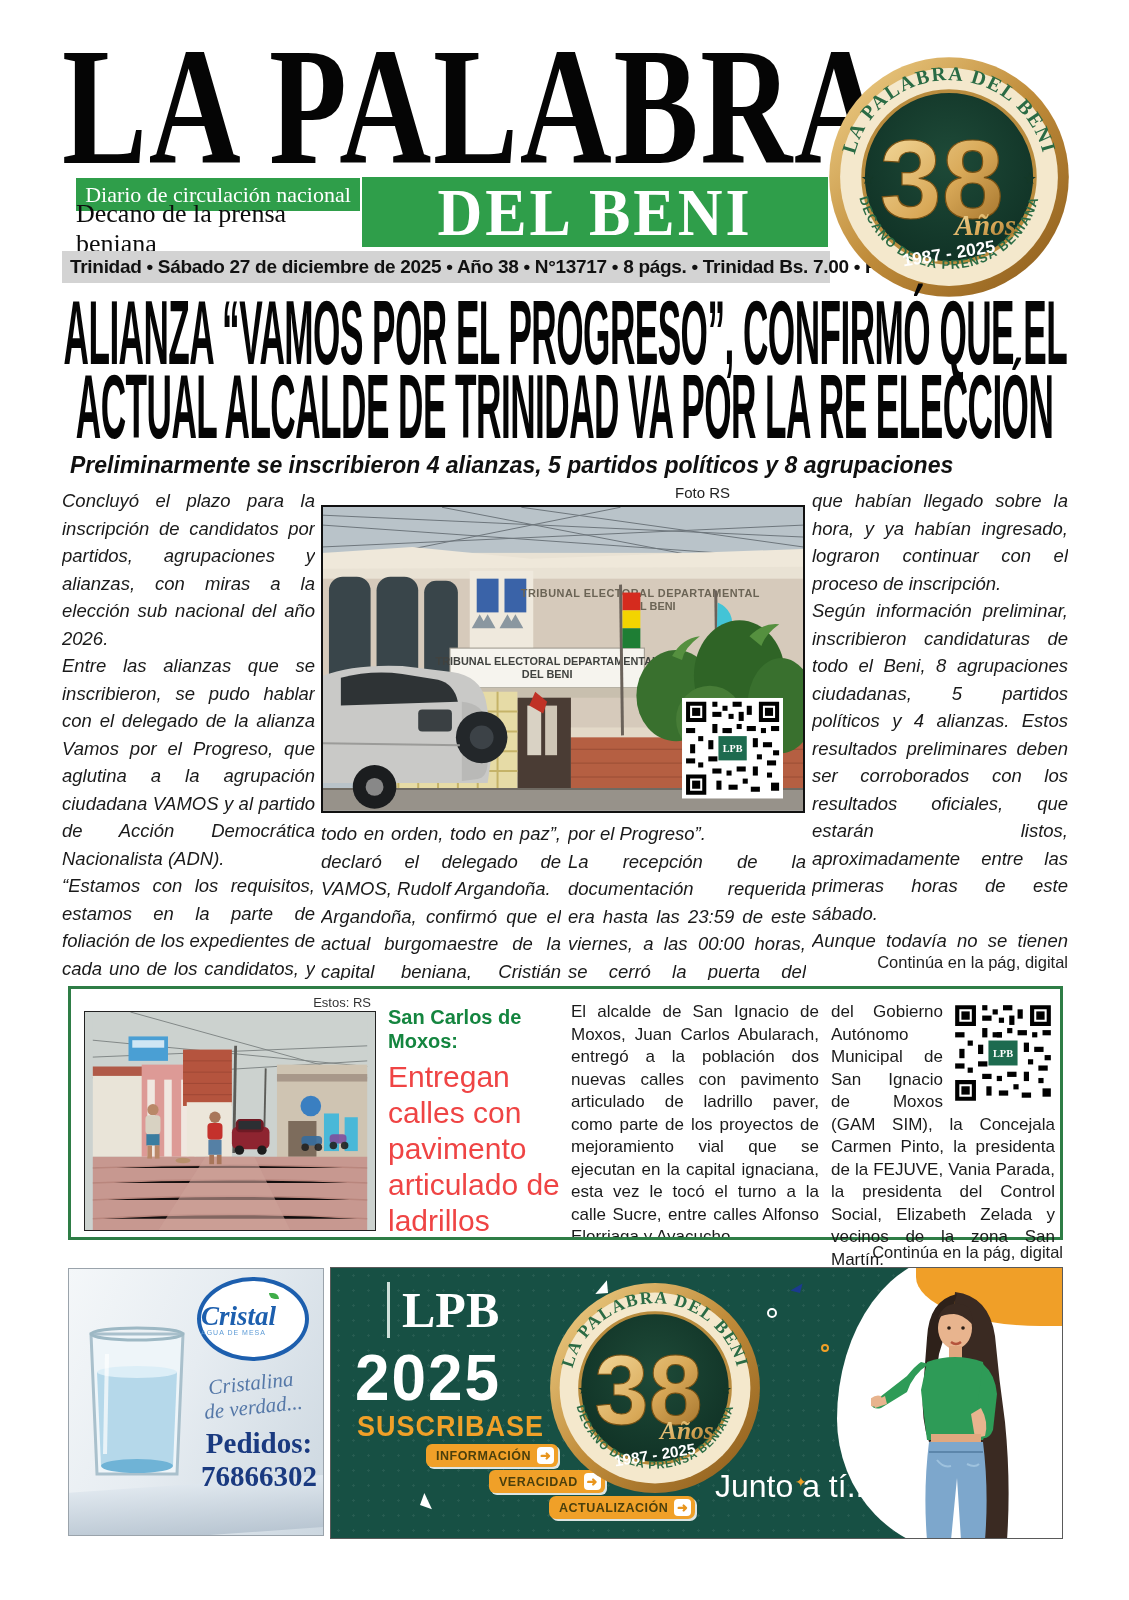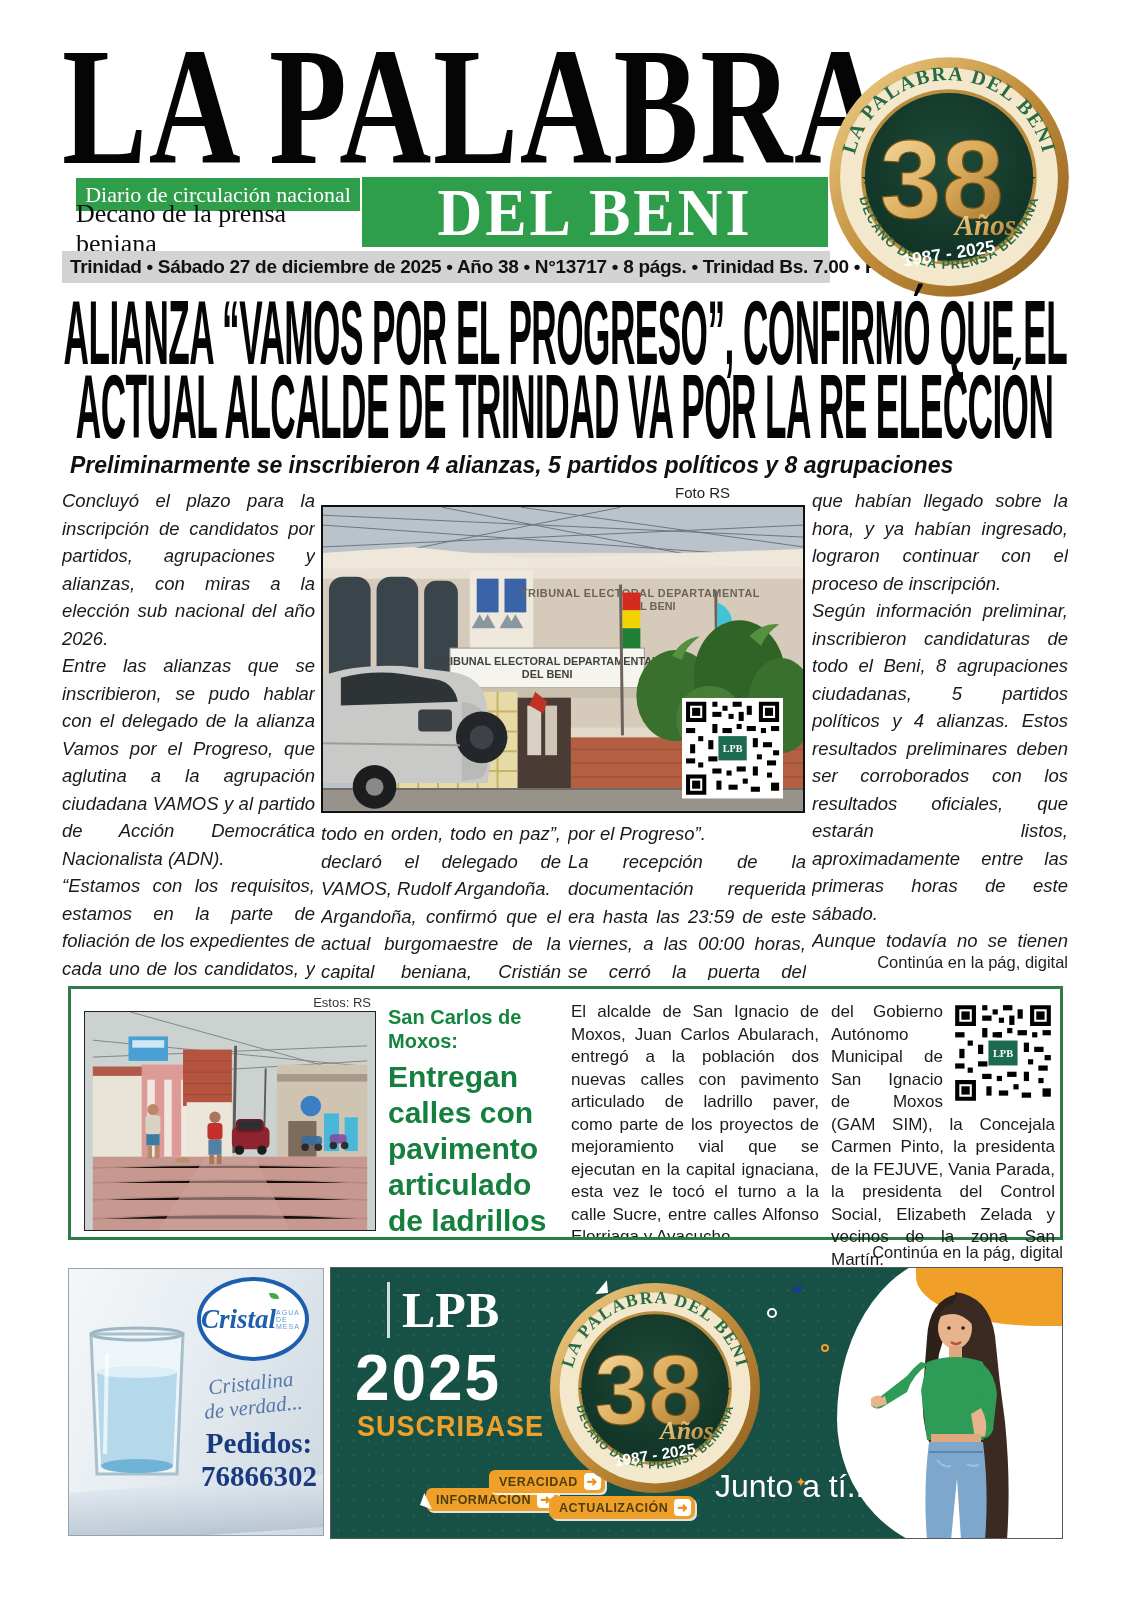--- a/index.html
+++ b/index.html
@@ -40,34 +40,34 @@
   .s1col4{position:absolute;left:812px;top:487px;width:256px;height:463px;overflow:hidden;}
   .fotocredit1{position:absolute;left:600px;top:484px;width:205px;text-align:center;font-size:15px;color:#222;}
   .photo1{position:absolute;left:321px;top:505px;width:484px;height:308px;border:2px solid #111;background:#b9c3c9;}
   .continua1{position:absolute;left:800px;top:953px;width:268px;text-align:right;font-size:16.5px;color:#222;}
 
   
   .story2{position:absolute;left:68px;top:986px;width:995px;height:254px;border:3px solid #2e7d46;background:#fff;}
   .fotocredit2{position:absolute;left:160px;top:6px;width:140px;text-align:right;font-size:13px;color:#333;}
   .photo2{position:absolute;left:13px;top:22px;width:292px;height:220px;border:1.5px solid #222;background:#ccd2cf;}
   .kicker{position:absolute;left:317px;top:16px;width:180px;font-weight:bold;font-size:20px;line-height:24px;color:#14853f;}
-  .headline2{position:absolute;left:317px;top:70px;width:175px;font-weight:bold;font-size:30px;line-height:36px;color:#15803d;}
+  .headline2{position:absolute;left:317px;top:70px;width:175px;font-weight:normal;font-size:30px;line-height:36px;color:#ef4444;}
   .s2col1{position:absolute;left:500px;top:12px;width:248px;height:236px;overflow:hidden;}
   .s2col2{position:absolute;left:760px;top:12px;width:224px;height:236px;}
   .s2-body{white-space:pre-line;text-align:justify;font-size:17px;line-height:22.5px;color:#1a1a1a;}
   .qr2{float:right;width:104px;height:104px;margin:0 0 4px 8px;}
   .continua2{position:absolute;left:800px;top:1243px;width:263px;text-align:right;font-size:16.5px;color:#222;}
 
   
   .ad-cristal{position:absolute;left:68px;top:1268px;width:256px;height:268px;border:1px solid #9aa3ab;
     background:linear-gradient(115deg,#f4f7f9 0%,#e6ecf1 45%,#ccd7e0 100%);overflow:hidden;}
   .cr-table{position:absolute;left:-10px;bottom:0;width:300px;height:52px;
     background:linear-gradient(180deg,#dfe7ee,#b9c6d2);transform:rotate(-4deg);}
   .cr-logo{position:absolute;left:128px;top:8px;width:112px;height:84px;border:4px solid #1d5fae;border-radius:50%;
-    background:#fff;display:flex;flex-direction:row;align-items:center;justify-content:center;}
+    background:#fff;display:flex;flex-direction:column;align-items:flex-start;justify-content:center;}
   .cr-logo .nm{font-family:"Liberation Serif",serif;font-style:italic;font-weight:bold;font-size:27px;color:#1d5fae;line-height:26px;}
   .cr-logo .leaf{position:absolute;right:26px;top:12px;width:10px;height:6px;background:#3fae4a;border-radius:0 8px 0 8px;}
   .cr-logo .sub{font-size:7px;color:#5d9bd6;letter-spacing:1px;}
   .cr-tag{position:absolute;left:118px;top:102px;width:130px;text-align:center;
     font-family:"Liberation Serif",serif;font-style:italic;font-size:21px;line-height:24px;color:#5578a8;
     transform:rotate(-6deg);white-space:pre-line;}
   .cr-ped{position:absolute;left:119px;top:158px;width:142px;text-align:center;
     font-family:"Liberation Serif",serif;font-weight:bold;font-size:29px;line-height:33px;color:#1a3a80;white-space:pre-line;}
   .cr-glass{position:absolute;left:8px;top:50px;width:120px;height:170px;}
 
@@ -80,21 +80,21 @@
   .lpb-brand{position:absolute;left:56px;top:14px;font-family:"Liberation Serif",serif;font-weight:bold;
     font-size:50px;color:#fff;border-left:3px solid #cfe0da;padding-left:12px;line-height:56px;}
   .lpb-year{position:absolute;left:24px;top:72px;font-weight:bold;font-size:62px;color:#fff;letter-spacing:2px;
     transform:scaleY(1.05);transform-origin:left top;}
   .lpb-cta{position:absolute;left:26px;top:142px;font-weight:bold;font-size:27px;color:#f0a028;letter-spacing:1px;
     transform:scaleY(1.1);transform-origin:left top;}
   .pill{position:absolute;height:23px;background:#f0a028;border-radius:6px;display:flex;align-items:center;
     padding:0 4px 0 10px;gap:6px;font-weight:bold;font-size:12.5px;color:#4a3f0c;letter-spacing:.5px;box-shadow:2px 2px 0 rgba(255,255,255,.85);}
   .pill .arr{width:17px;height:17px;background:#fff;border-radius:4px;color:#e8951d;font-size:13px;
     display:flex;align-items:center;justify-content:center;font-weight:bold;}
-  .pill1{left:95px;top:176px;margin-top:44px;}
+  .pill1{left:95px;top:176px;}
   .pill2{left:158px;top:202px;}
   .pill3{left:218px;top:228px;border-radius:7px;}
   .lpb-slogan{position:absolute;left:384px;top:200px;font-size:32px;color:#fff;}
   .tri{position:absolute;width:0;height:0;border:9px solid transparent;}
   .tri.t1{left:268px;top:16px;border-bottom-color:#fff;transform:rotate(130deg);}
   .tri.t2{left:80px;top:228px;border-bottom-color:#fff;transform:rotate(-115deg);}
   .tri.t3{left:462px;top:18px;border-bottom-color:#1b3a8f;transform:rotate(150deg);border-width:7px;}
   .deco-ring{position:absolute;border-radius:50%;border:2.5px solid #fff;width:10px;height:10px;}
   .ring1{left:436px;top:40px;}
   .ring2{left:490px;top:76px;border-color:#f0a028;width:8px;height:8px;}

